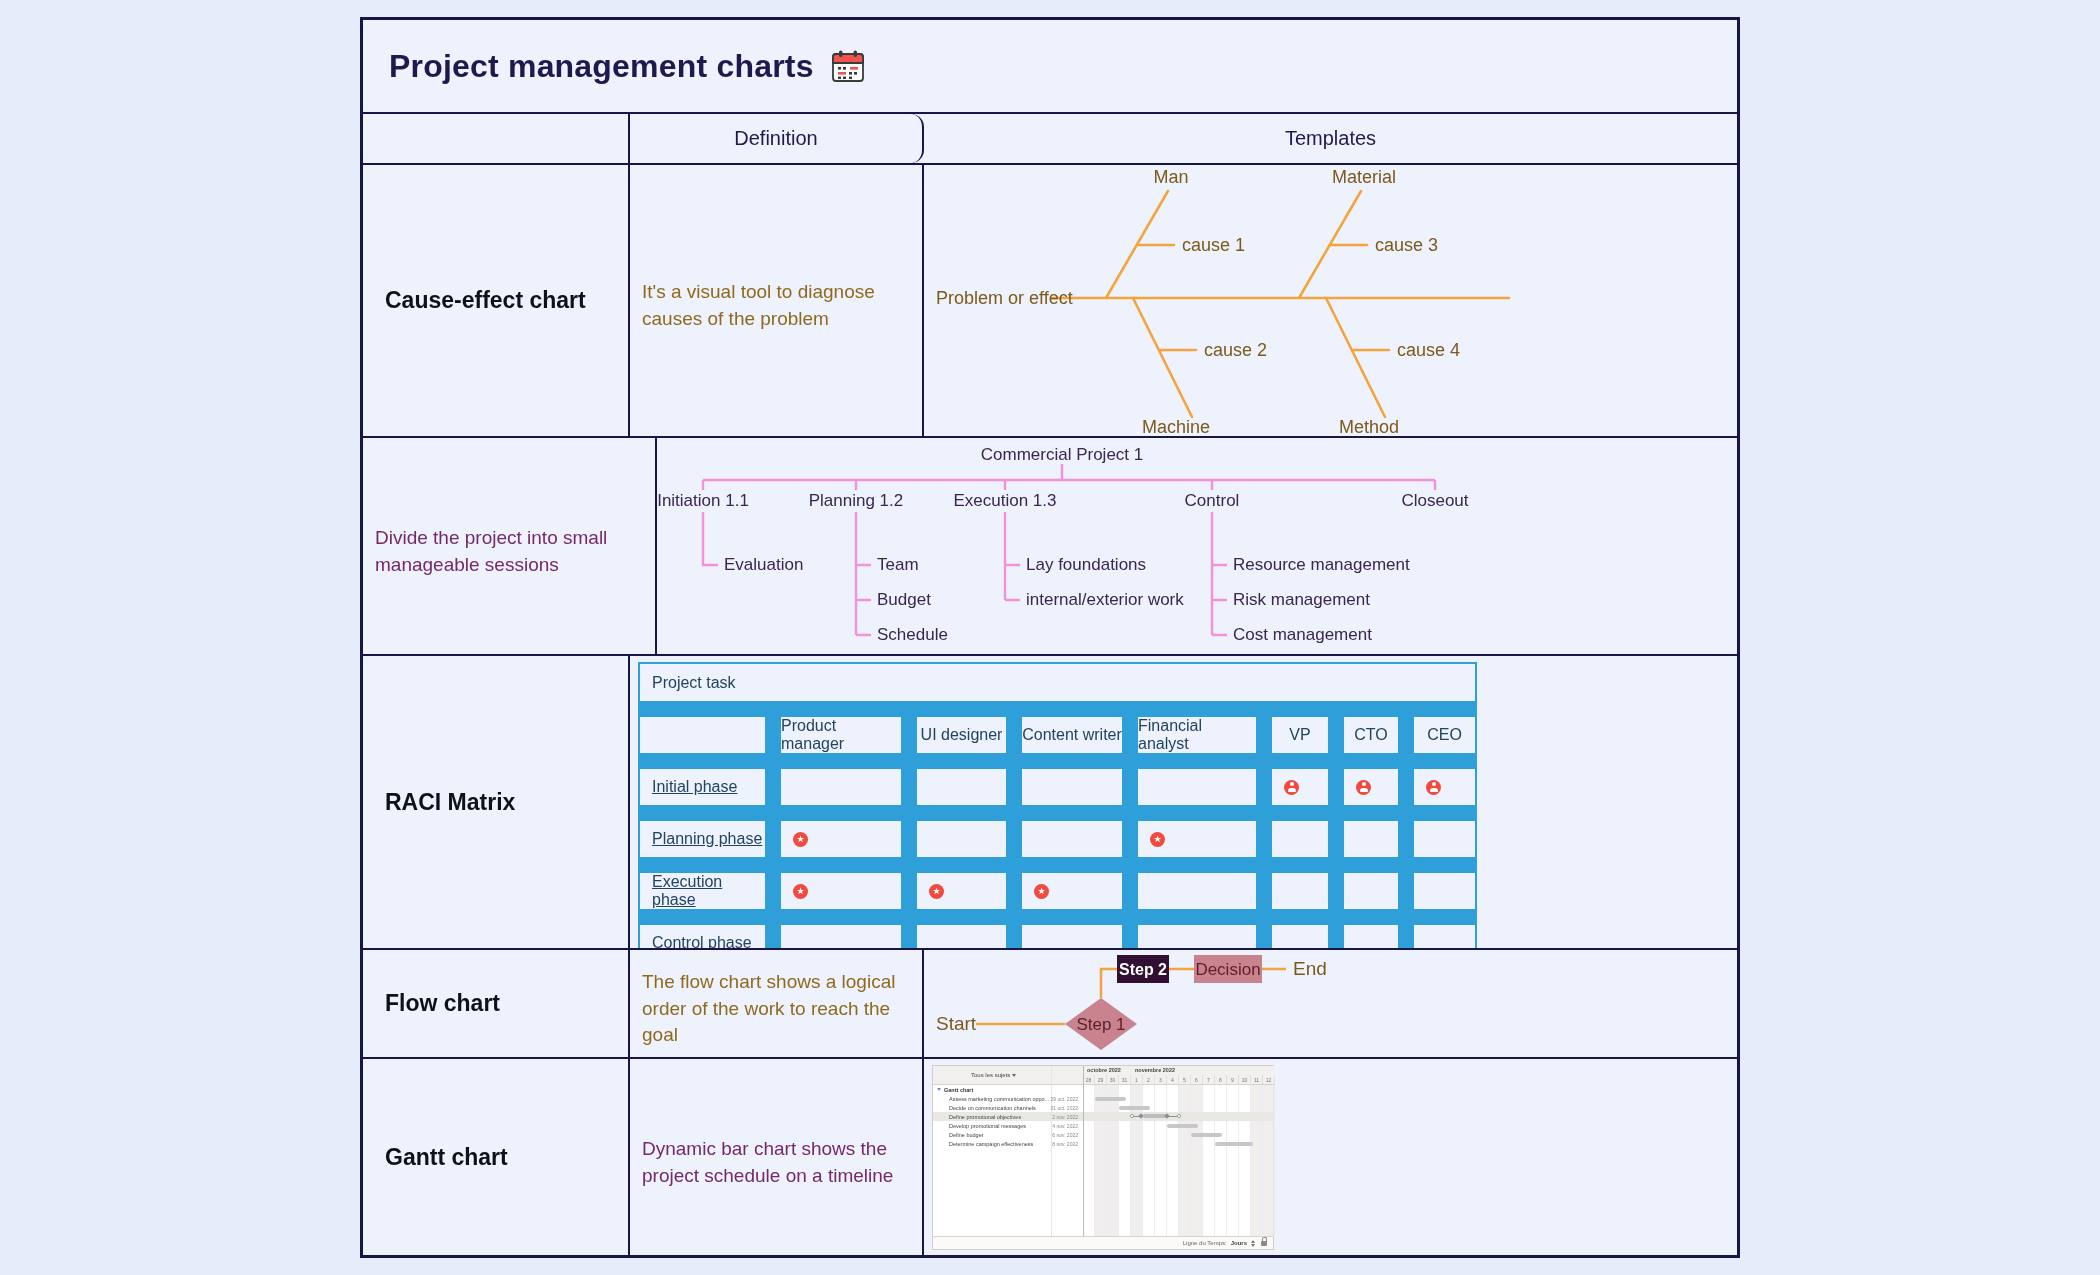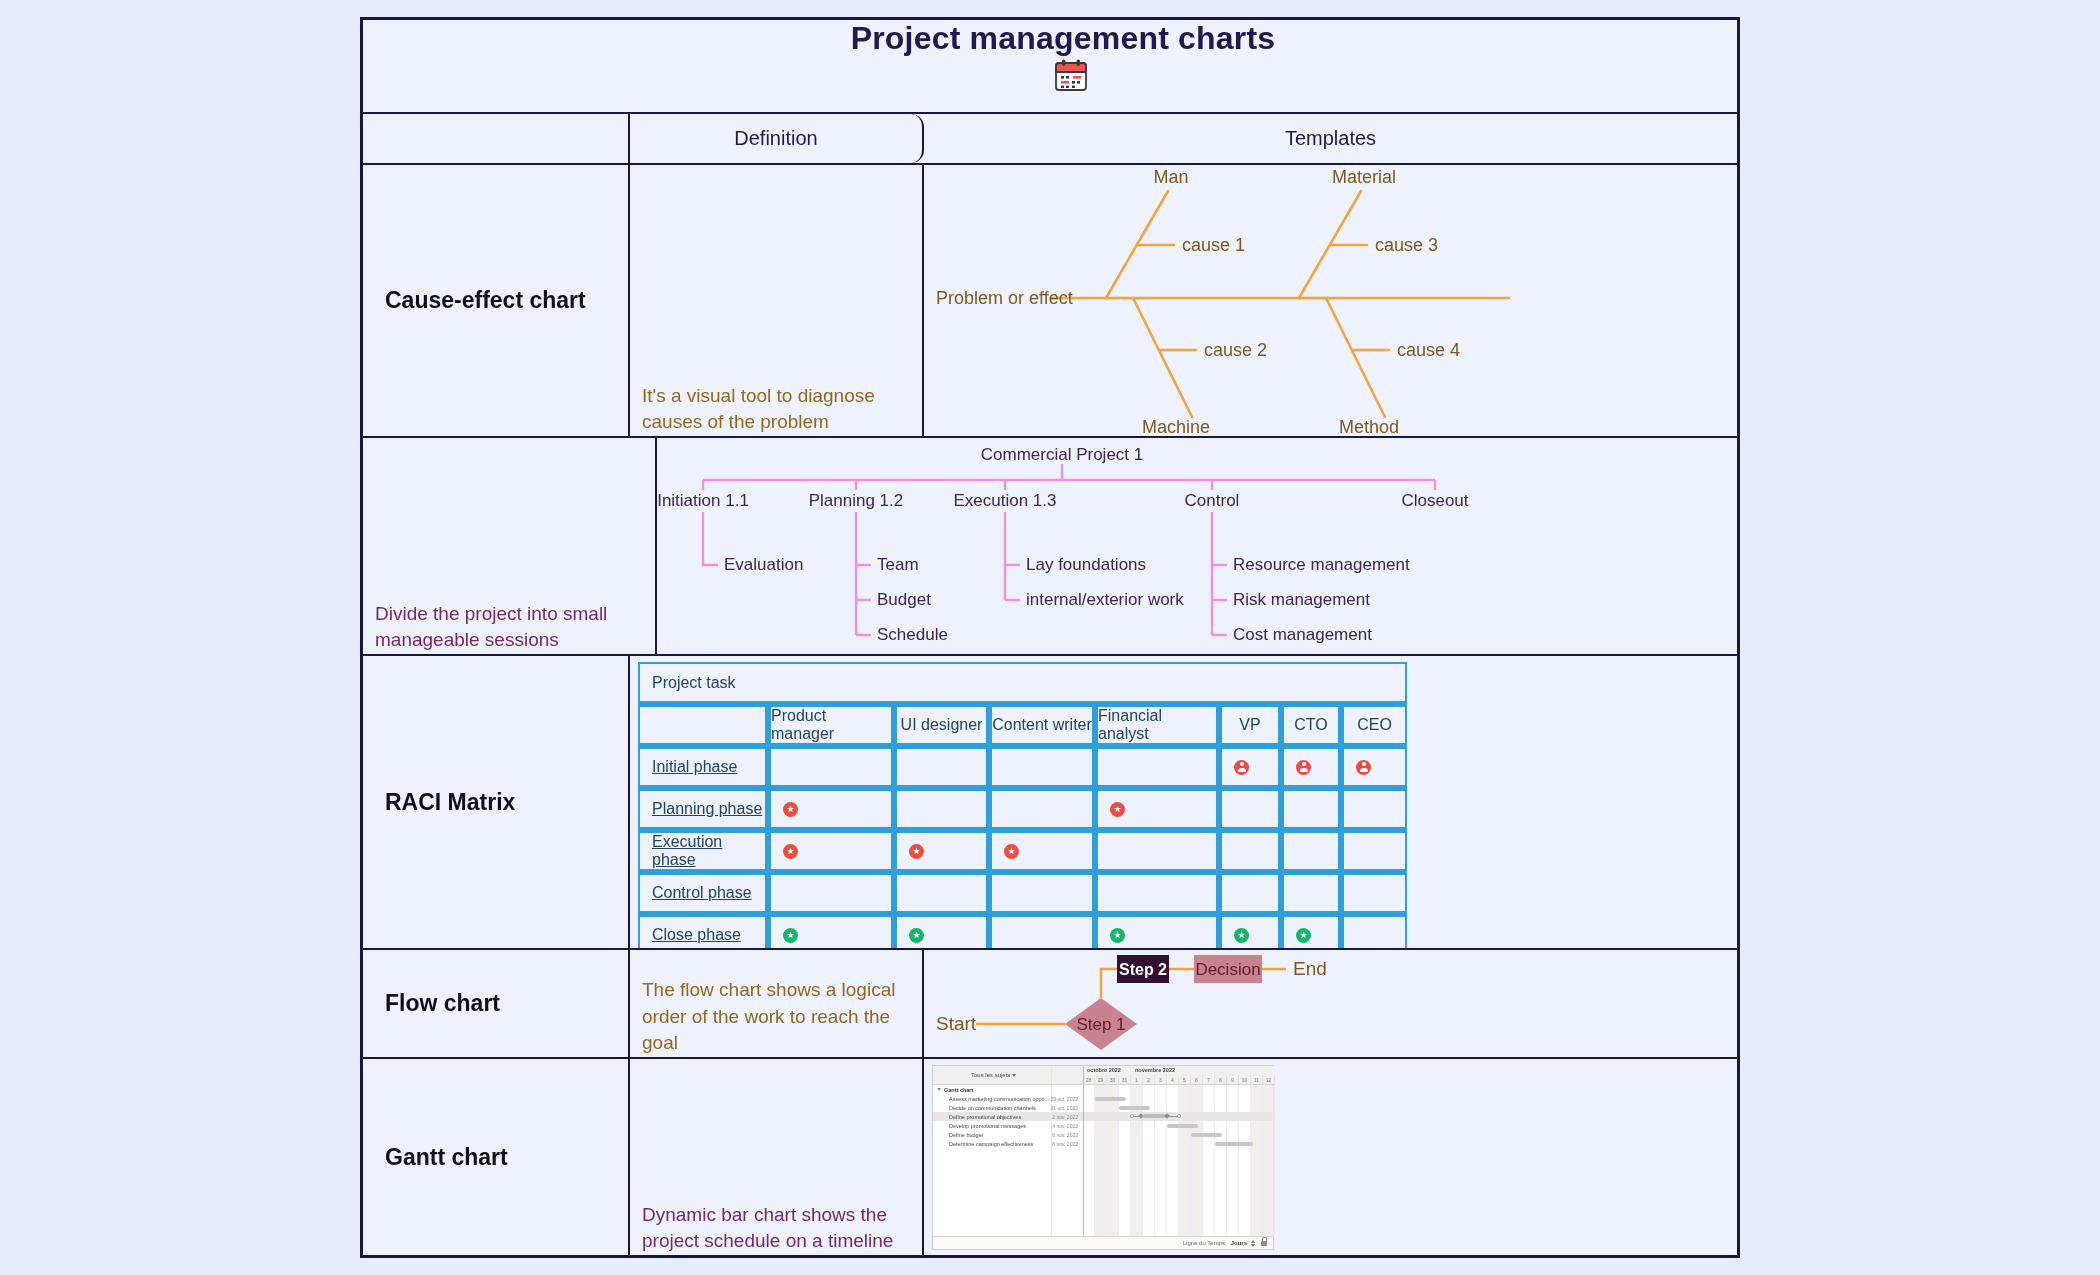--- a/index.html
+++ b/index.html
@@ -3,41 +3,41 @@
 <meta charset="utf-8">
 <style>
   html,body{margin:0;padding:0;}
   body{font-family:"Liberation Sans","DejaVu Sans",sans-serif;}
   .canvas{position:relative;width:2100px;height:1275px;background:#E7ECFA;overflow:hidden;}
   .board{position:absolute;left:360px;top:17px;width:1380px;height:1241px;
          background:#EEF2FD;border:3px solid #1A1547;box-sizing:border-box;}
   .trow{display:flex;border-top:2px solid #1A1547;box-sizing:border-box;}
   .trow.first{border-top:none;}
   .c1{width:267px;border-right:2px solid #1A1547;box-sizing:border-box;display:flex;align-items:center;padding-left:22px;}
-  .c2{width:294px;border-right:2px solid #1A1547;box-sizing:border-box;display:flex;flex-direction:column;justify-content:flex-end;padding:11px 16px 0 12px;}
+  .c2{width:294px;border-right:2px solid #1A1547;box-sizing:border-box;display:flex;flex-direction:column;justify-content:center;padding:11px 16px 0 12px;}
   .c3{flex:1;position:relative;overflow:hidden;}
-  .title-row{height:92px;display:flex;align-items:center;padding-left:26px;flex-direction:column;}
+  .title-row{height:92px;display:flex;align-items:center;padding-left:26px;}
   .title-text{font-size:32px;font-weight:700;color:#1E1A4E;letter-spacing:.2px;}
   .cal{margin-left:16px;}
   .header-row{height:51px;}
   .hcell{display:flex;align-items:center;justify-content:center;font-size:20px;color:#1E1A4E;padding:0;}
   .rowlabel{font-size:23px;font-weight:700;color:#101018;line-height:1.25;}
   .def{font-size:19px;font-weight:500;line-height:1.4;}
   .def-gold{color:#8F6A1E;}
   .def-purple{color:#752968;}
   .def-blue{color:#2A5F80;}
   svg text{font-family:"Liberation Sans","DejaVu Sans",sans-serif;}
   .fish-line{stroke:#F4A43C;stroke-width:2.6;fill:none;stroke-linecap:round;}
   .fish-txt{fill:#7C5A1C;font-size:18px;}
   .wbs-line{stroke:#F191DC;stroke-width:2.4;fill:none;}
   .wbs-txt{fill:#3A2650;font-size:17px;}
   
   .raci{position:absolute;left:8px;top:6px;display:grid;
         grid-template-columns:125px 120px 89px 100px 118px 56px 54px 61px;
-        grid-template-rows:37px repeat(6,36px);gap:6px;background:#2E9FD9;border:2px solid #2E9FD9;}
+        grid-template-rows:37px repeat(6,36px);gap:16px;background:#2E9FD9;border:2px solid #2E9FD9;}
   .rc{background:#EEF2FD;display:flex;align-items:center;justify-content:center;
       font-size:16px;color:#23445F;}
   .rc.corner{grid-column:1/-1;justify-content:flex-start;padding-left:12px;}
   .rc.rl{justify-content:flex-start;padding-left:12px;text-decoration:underline;}
   .rc.ic{justify-content:flex-start;padding-left:12px;}
   .badge{display:inline-flex;width:15px;height:15px;border-radius:50%;align-items:center;justify-content:center;position:relative;}
   .red-star,.red-person{background:#F04A41;}
   .green-star{background:#12B76A;}
   .red-star::before,.green-star::before{content:"★";color:#fff;font-size:9px;line-height:1;}
   .red-person::before{content:"";position:absolute;top:2.6px;left:5.5px;width:4px;height:4px;border-radius:50%;background:#fff;}

